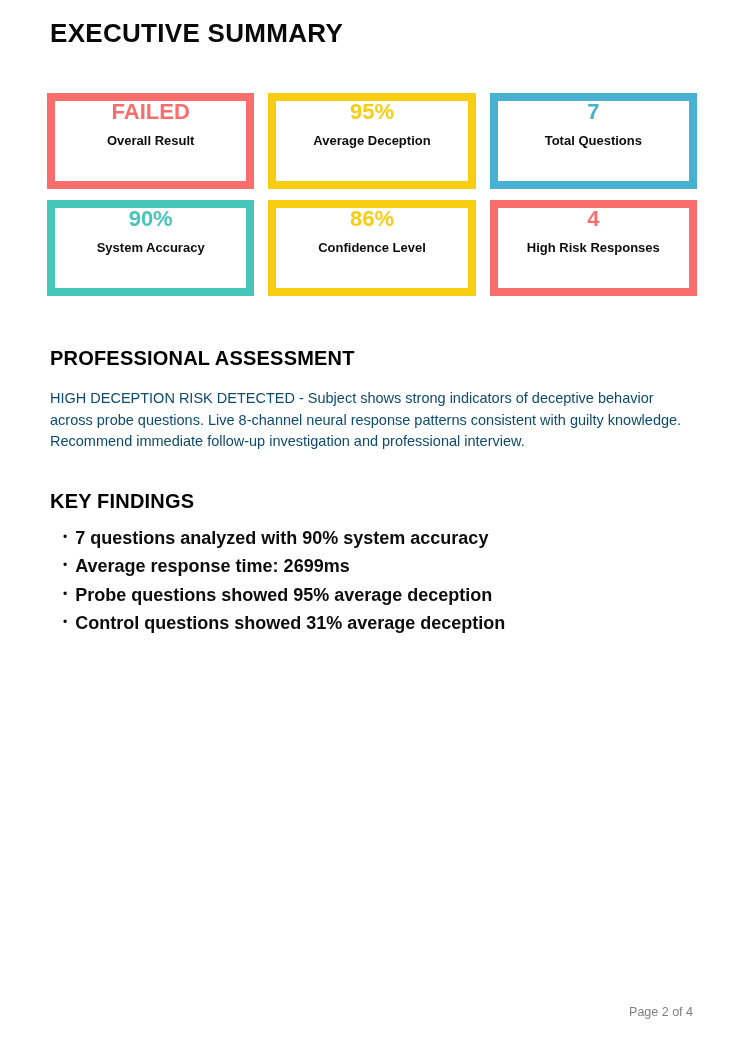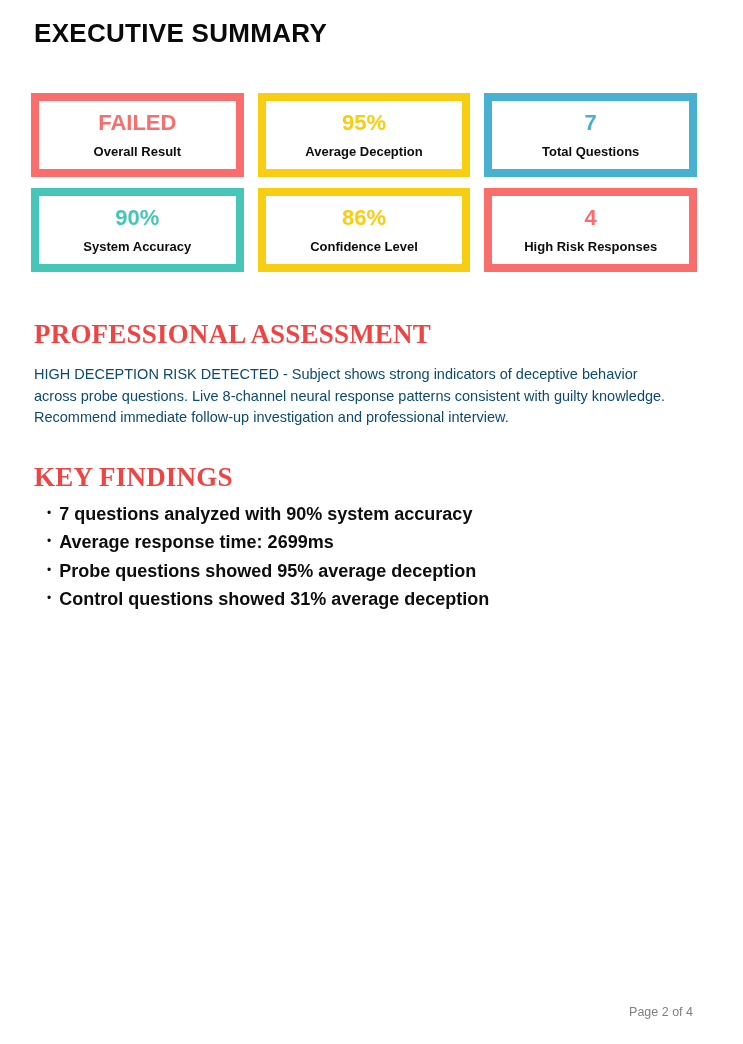--- a/index.html
+++ b/index.html
@@ -9,65 +9,63 @@
     height: 1044px;
     position: relative;
     font-family: "Liberation Sans", sans-serif;
     color: #111111;
     overflow: hidden;
   }
   .page {
     position: absolute;
     inset: 0;
     background: #ffffff;
-    padding: 19px 50px 0 34px;
+    padding: 19px 50px 0 50px;
   }
   .doc-title {
     font-size: 26px;
     font-weight: bold;
     letter-spacing: 0.3px;
     color: #0a0a0a;
     line-height: 28px;
   }
   .stats-grid {
     margin: 46px -4px 0 -3px;
     display: grid;
     grid-template-columns: repeat(3, 1fr);
     column-gap: 14px;
     row-gap: 11px;
   }
   .stat-card {
-    height: 84px;
+    height: 96px;
     border: 8px solid var(--accent, #cccccc);
     background: #ffffff;
     display: flex;
     flex-direction: column;
     align-items: center;
-    justify-content: center;
     gap: 11px;
   }
   .stat-value {
     color: var(--accent, #333333);
     font-size: 22px;
     font-weight: bold;
     line-height: 22px;
   }
   .stat-label {
     color: #0d0d0d;
     font-size: 13px;
     font-weight: bold;
     line-height: 13px;
   }
   .section-heading {
-    font-size: 27px;
+    font-size: 20px;
     font-weight: bold;
     letter-spacing: 0.2px;
-    color: #ef4444;
+    color: #000000;
     line-height: 23px;
-    font-family: Liberation Serif, serif;
   }
   .assessment-heading { margin-top: 51px; }
   .assessment-body {
     margin-top: 18px;
     max-width: 646px;
     font-size: 14.5px;
     font-weight: normal;
     line-height: 21.5px;
     color: #0c4a6e;
   }

